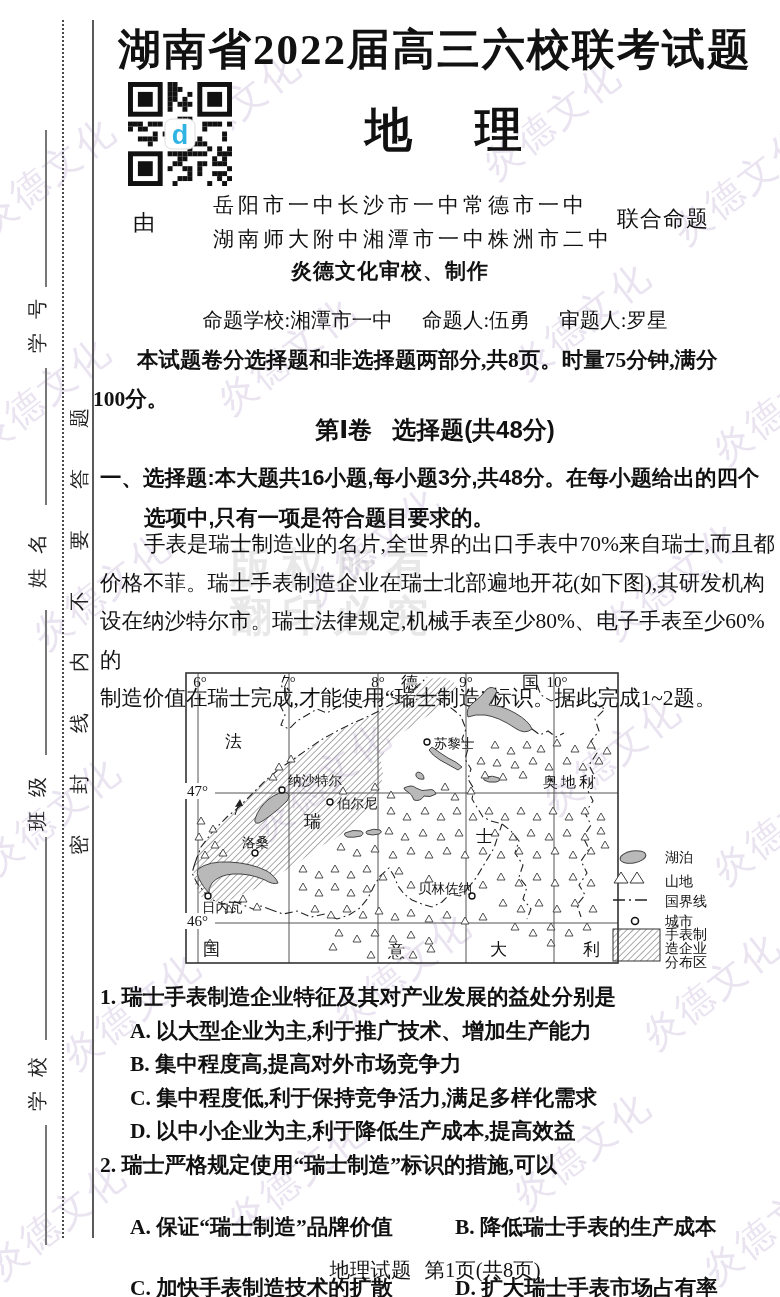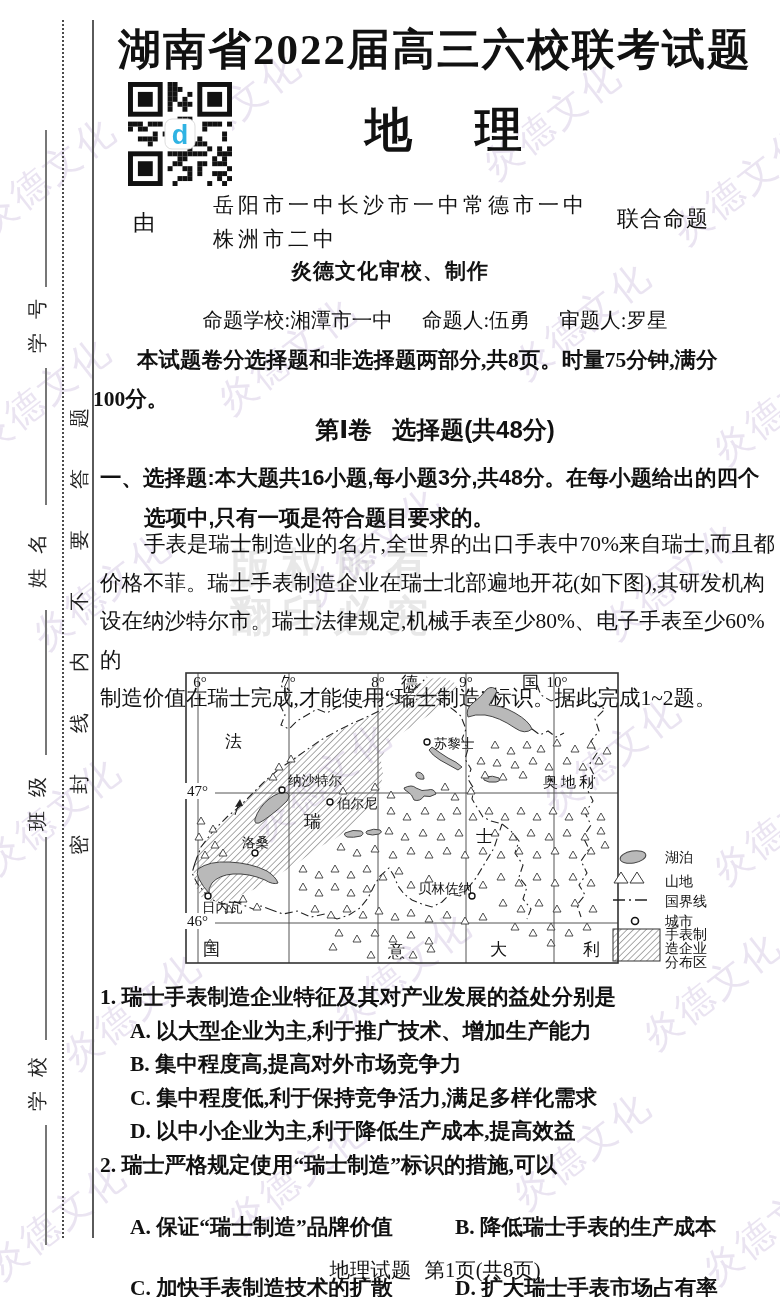--- a/index.html
+++ b/index.html
@@ -209,20 +209,22 @@
     </svg>
   <div class="subject">地理</div>
   <div class="by">由</div>
   <div id="schools">
       <div class="srow">
         <span>岳阳市一中</span>
         <span>长沙市一中</span>
         <span>常德市一中</span>
       </div>
       <div class="srow">
+        <span>湖南师大附中</span>
+        <span>湘潭市一中</span>
         <span>株洲市二中</span>
       </div>
     </div>
   <div class="joint">联合命题</div>
   <div class="produced">炎德文化审校、制作</div>
   <div class="setters">
     <span>命题学校:湘潭市一中</span>
     <span>命题人:伍勇</span>
     <span>审题人:罗星</span>
   </div>

